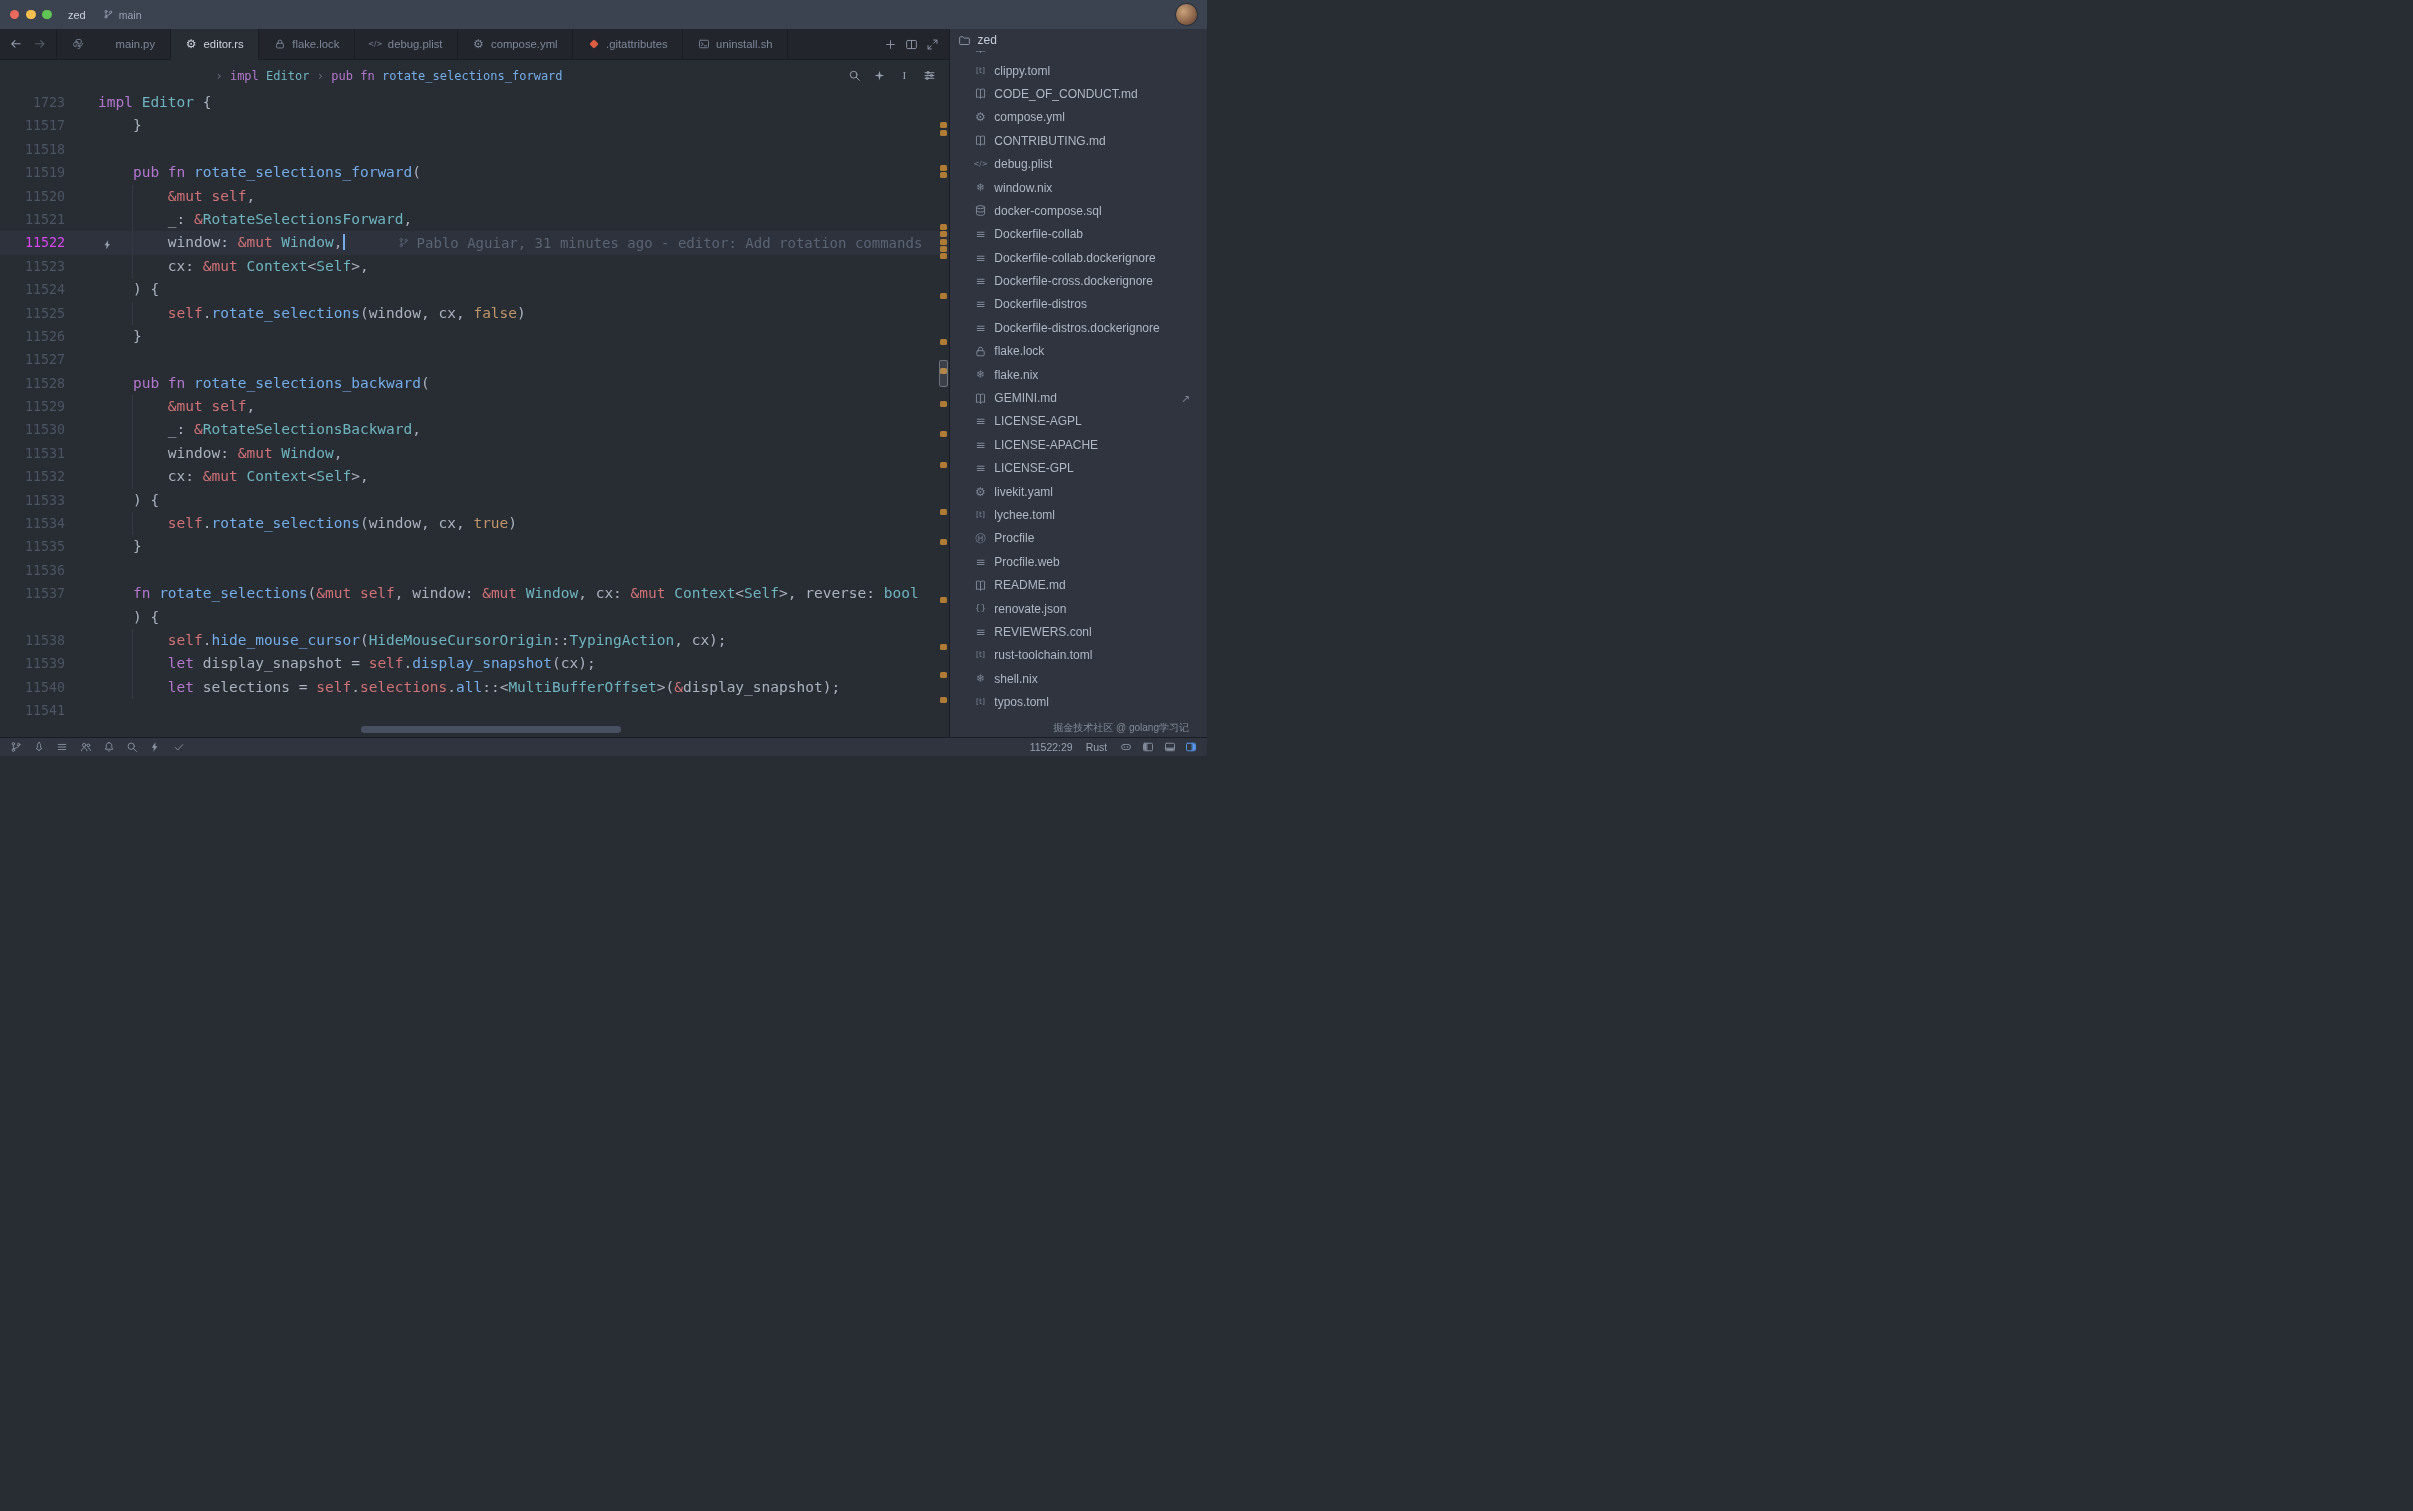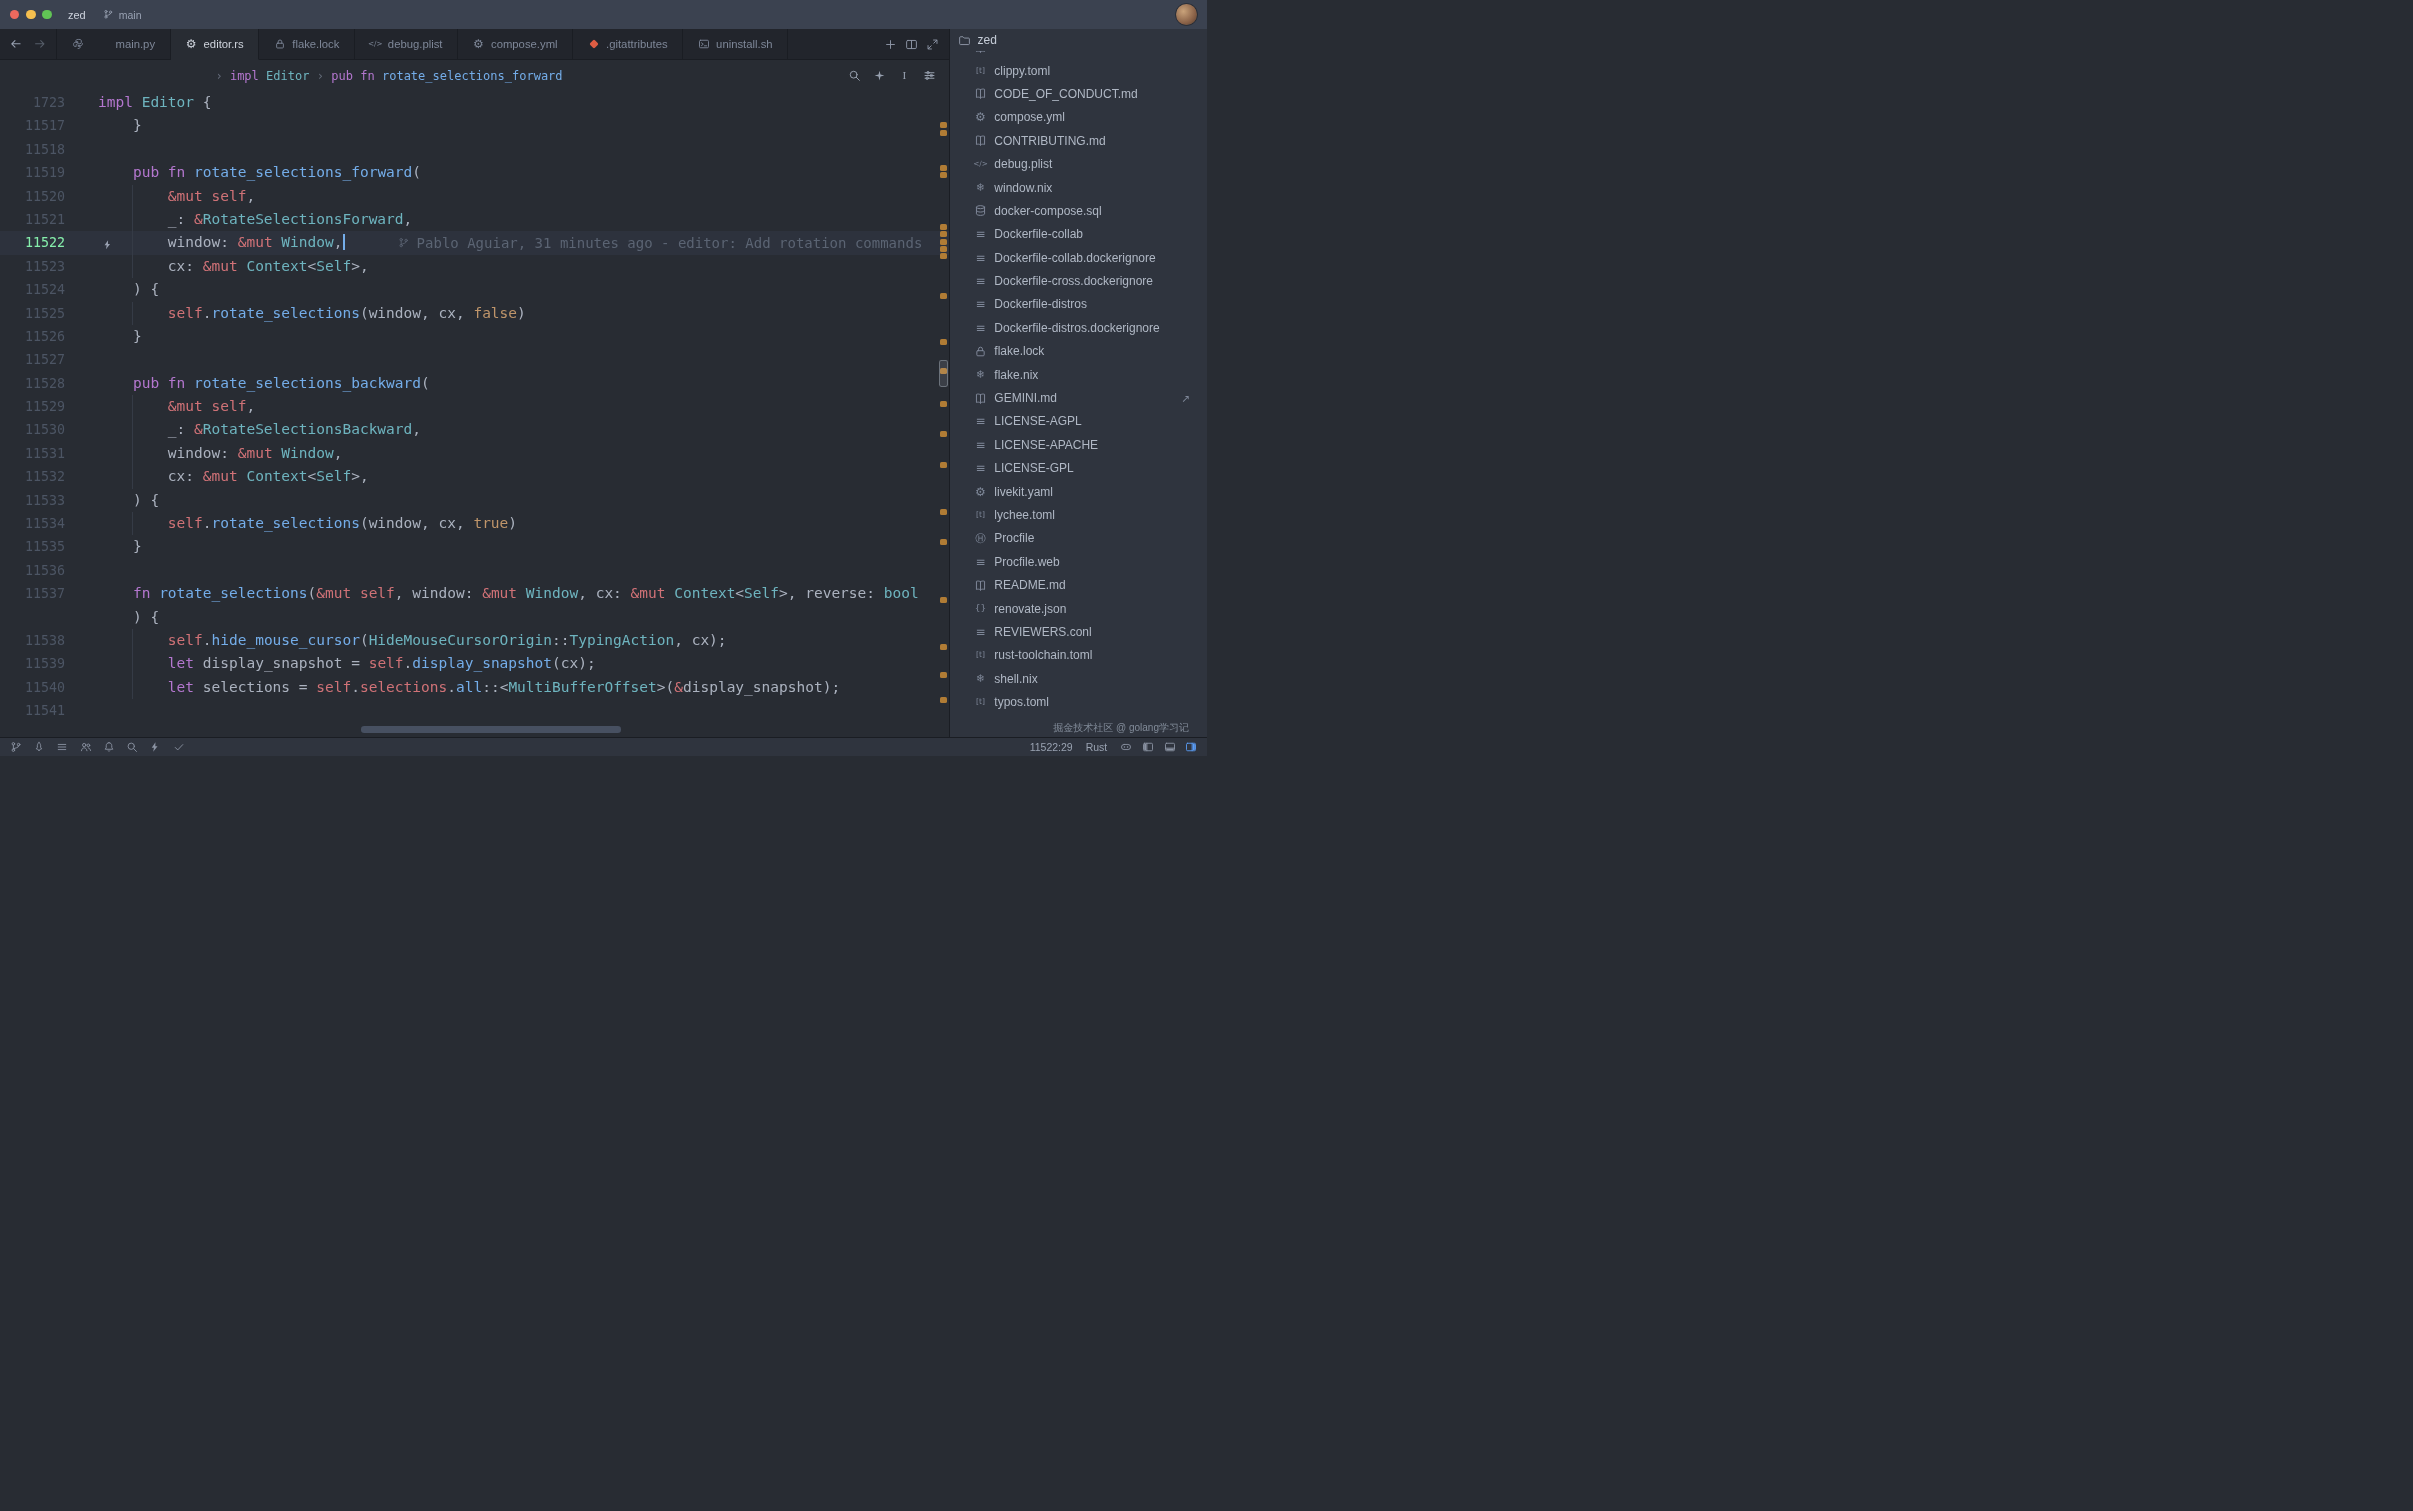--- a/index.html
+++ b/index.html
@@ -58,21 +58,21 @@
   .c-bl  { color:var(--bool-orange,#bf956a); }
 
   
   .editor { flex:1; position:relative; overflow:hidden; background:var(--editor-bg,#282c33);
     font-family:"DejaVu Sans Mono",monospace; font-size:14.5px; min-height:0; }
   .crow { position:relative; height:23.4px; display:flex; white-space:pre; }
   .gut { width:81px; flex:none; text-align:right; padding-right:16px; line-height:23.4px;
     color:var(--line-number,#4c5564); font-size:13.3px; }
   .ctext { flex:1; line-height:23.4px; padding-left:17px; }
   .crow.active { background:var(--active-line-bg,#2d323d); }
-  .crow.active .gut { color:#86efac;text-align:right; }
+  .crow.active .gut { color:#d946ef;text-align:right; }
   .caret { display:inline-block; width:1.6px; height:15.3px; background:var(--accent-blue,#74ade9); vertical-align:-2.4px; margin-left:0.8px; }
   .blame { position:absolute; left:398px; top:0; height:23.4px; display:flex; align-items:center; gap:7.3px;
     color:var(--blame-fg,#5b6473); font-size:14px; white-space:pre; }
   .blame .ficon { width:11.3px; height:11.3px; }
   .zapind { position:absolute; left:102px; top:5.6px; width:11.3px; height:11.3px; color:#99a1b1; }
   .guide { position:absolute; left:132px; top:0; bottom:0; width:0.8px; background:#353b46; }
   .hscroll { position:absolute; left:361px; bottom:4px; width:260px; height:6.5px; border-radius:3.2px; background:#475061; }
   .vstrip { position:absolute; top:0; right:0; bottom:0; width:11.3px; }
   .vmark { position:absolute; right:2.4px; width:6.5px; height:5.6px; border-radius:1.6px; background:var(--scroll-mark-orange,#b07c35); }
   .vthumb { position:absolute; right:0.8px; width:9px; height:27.4px; border:0.8px solid rgba(200,208,220,.35);

